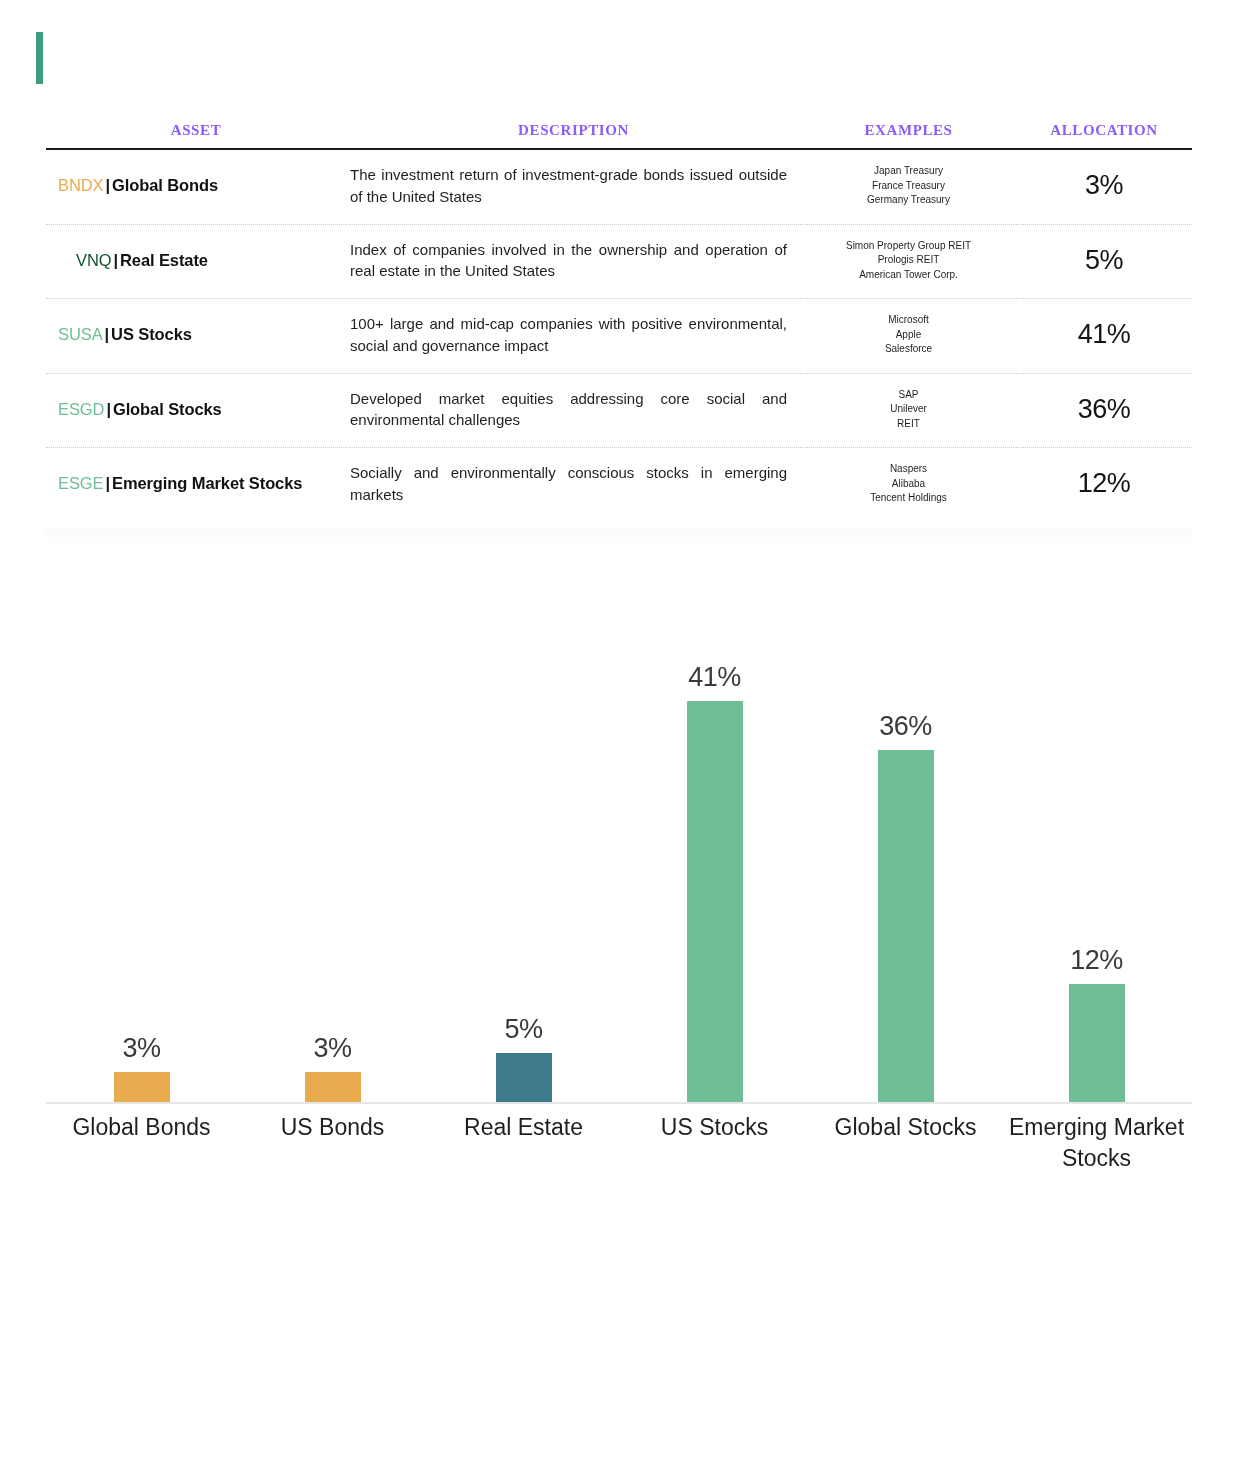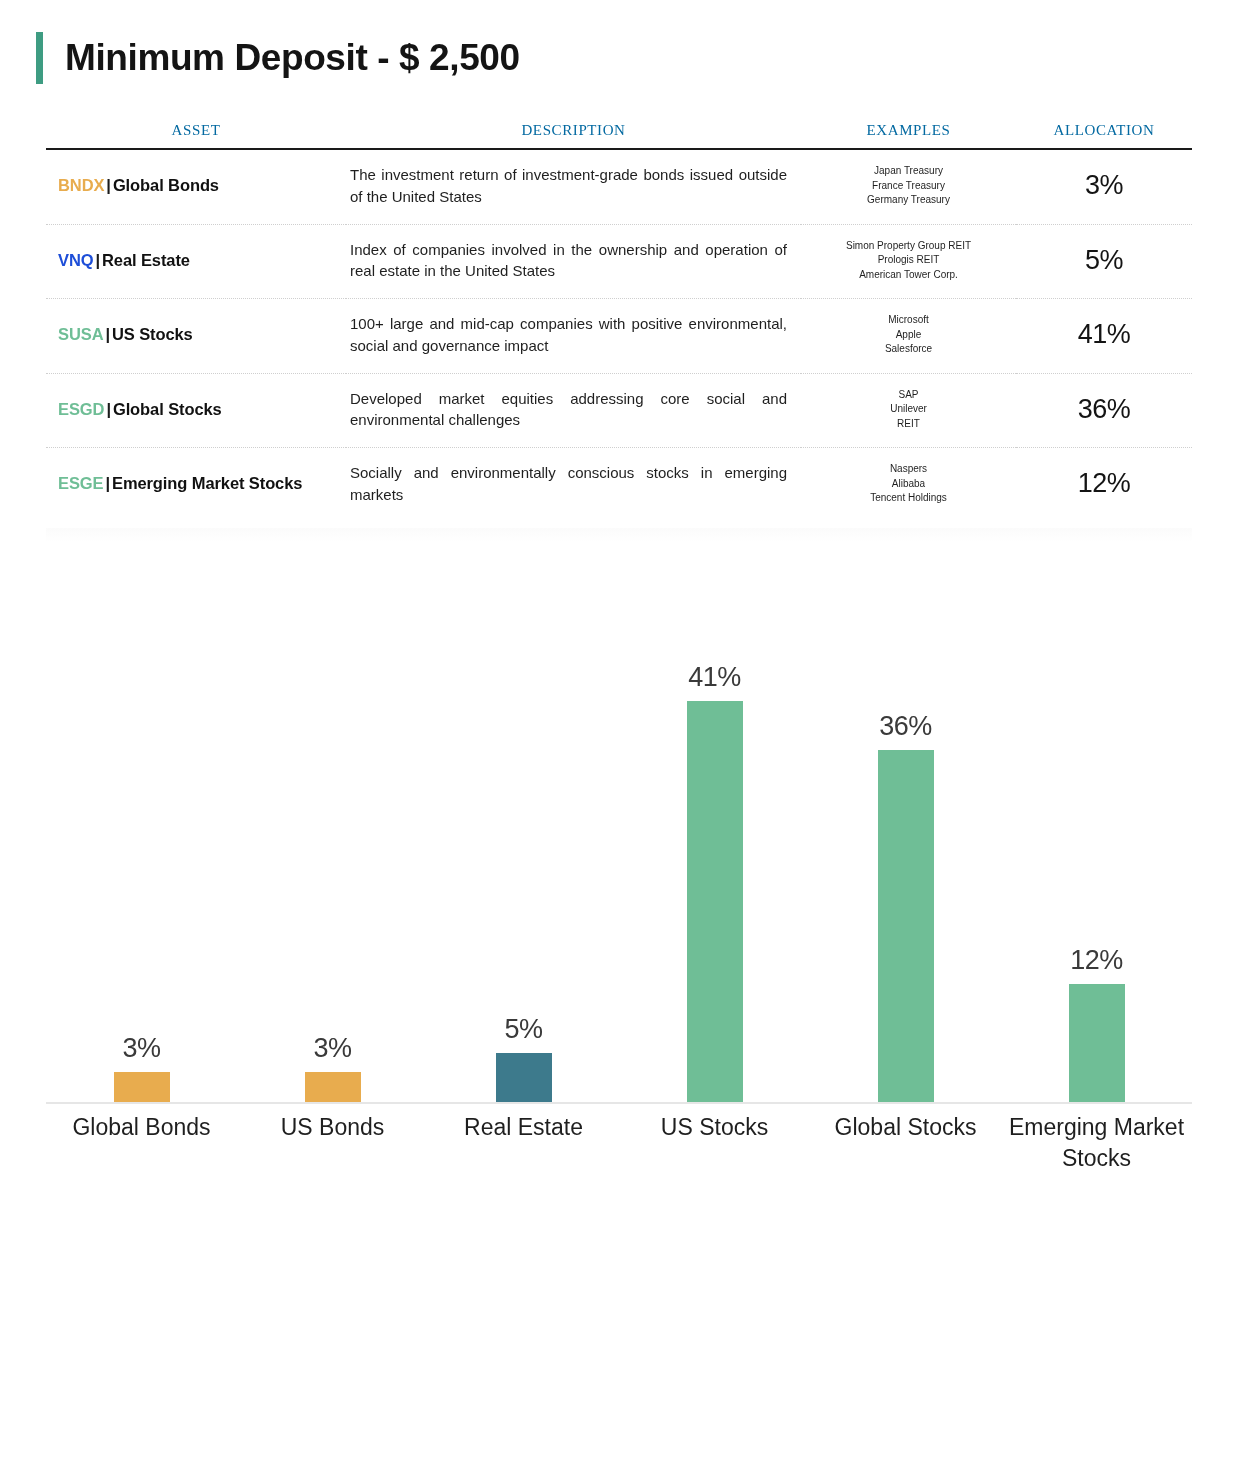--- a/index.html
+++ b/index.html
@@ -42,24 +42,24 @@
     margin: 36px 46px 0 46px;
     position: relative;
   }
   table.alloc {
     width: 1146px;
     border-collapse: collapse;
     table-layout: fixed;
   }
   table.alloc th {
     font-family: "Liberation Serif", serif;
-    font-weight: normal;
+    font-weight: bold;
     font-size: 15px;
     letter-spacing: 0.6px;
-    color: #0369a1;
+    color: #8b5cf6;
     padding: 0 0 9px 0;
     border-bottom: 2.5px solid #1a1a1a;
     vertical-align: bottom;
   }
   th.col-asset   { width: 300px; text-align: center; }
   th.col-desc    { width: 455px; text-align: center; }
   th.col-ex      { width: 215px; text-align: center; }
   th.col-alloc   { width: 176px; text-align: center; }
 
   table.alloc td {
@@ -69,21 +69,21 @@
   }
   table.alloc tr:last-child td { border-bottom: none; }
 
   .cell-asset {
     padding-left: 12px !important;
     font-size: 16.5px;
     font-weight: bold;
     white-space: nowrap;
     letter-spacing: -0.1px;
   }
-  .ticker { font-weight: bold; }
+  .ticker { font-weight: normal; }
   .sep { color: #1a1a1a; font-weight: bold; padding: 0 2px; }
   .aname { color: #111; }
 
   .cell-desc {
     font-size: 15px;
     line-height: 1.42;
     color: #1f1f1f;
     text-align: justify;
     padding-right: 14px !important;
     padding-left: 4px !important;
@@ -163,21 +163,20 @@
     line-height: 1.35;
     transform: translateX(-50%);
     width: 215px;
   }
 </style>
 </head>
 <body>
 
 <div class="title-block">
   <div class="title-accent"></div>
-  <div class="title-text">Minimum Deposit - $ 2,500</div>
 </div>
 
 <div class="table-wrap">
   <table class="alloc">
     <thead>
       <tr>
         <th class="col-asset">ASSET</th>
         <th class="col-desc">DESCRIPTION</th>
         <th class="col-ex">EXAMPLES</th>
         <th class="col-alloc">ALLOCATION</th>
@@ -188,21 +187,21 @@
           <td class="cell-asset"><span class="ticker" style="color: rgb(232, 172, 78);">BNDX</span><span class="sep">|</span><span class="aname">Global Bonds</span></td>
           <td class="cell-desc">The investment return of investment-grade bonds issued outside of the United States</td>
           <td class="cell-ex">
             <div>Japan Treasury</div>
             <div>France Treasury</div>
             <div>Germany Treasury</div>
           </td>
           <td class="cell-alloc">3%</td>
         </tr>
         <tr>
-          <td class="cell-asset"><span class="ticker" style="color: #1d4ed8;">VNQ</span><span class="sep">|</span><span class="aname">Real Estate</span></td>
+          <td class="cell-asset"><span class="ticker" style="color: #14532d; margin-left: 18px;">VNQ</span><span class="sep">|</span><span class="aname">Real Estate</span></td>
           <td class="cell-desc">Index of companies involved in the ownership and operation of real estate in the United States</td>
           <td class="cell-ex">
             <div>Simon Property Group REIT</div>
             <div>Prologis REIT</div>
             <div>American Tower Corp.</div>
           </td>
           <td class="cell-alloc">5%</td>
         </tr>
         <tr>
           <td class="cell-asset"><span class="ticker" style="color: rgb(111, 190, 150);">SUSA</span><span class="sep">|</span><span class="aname">US Stocks</span></td>

